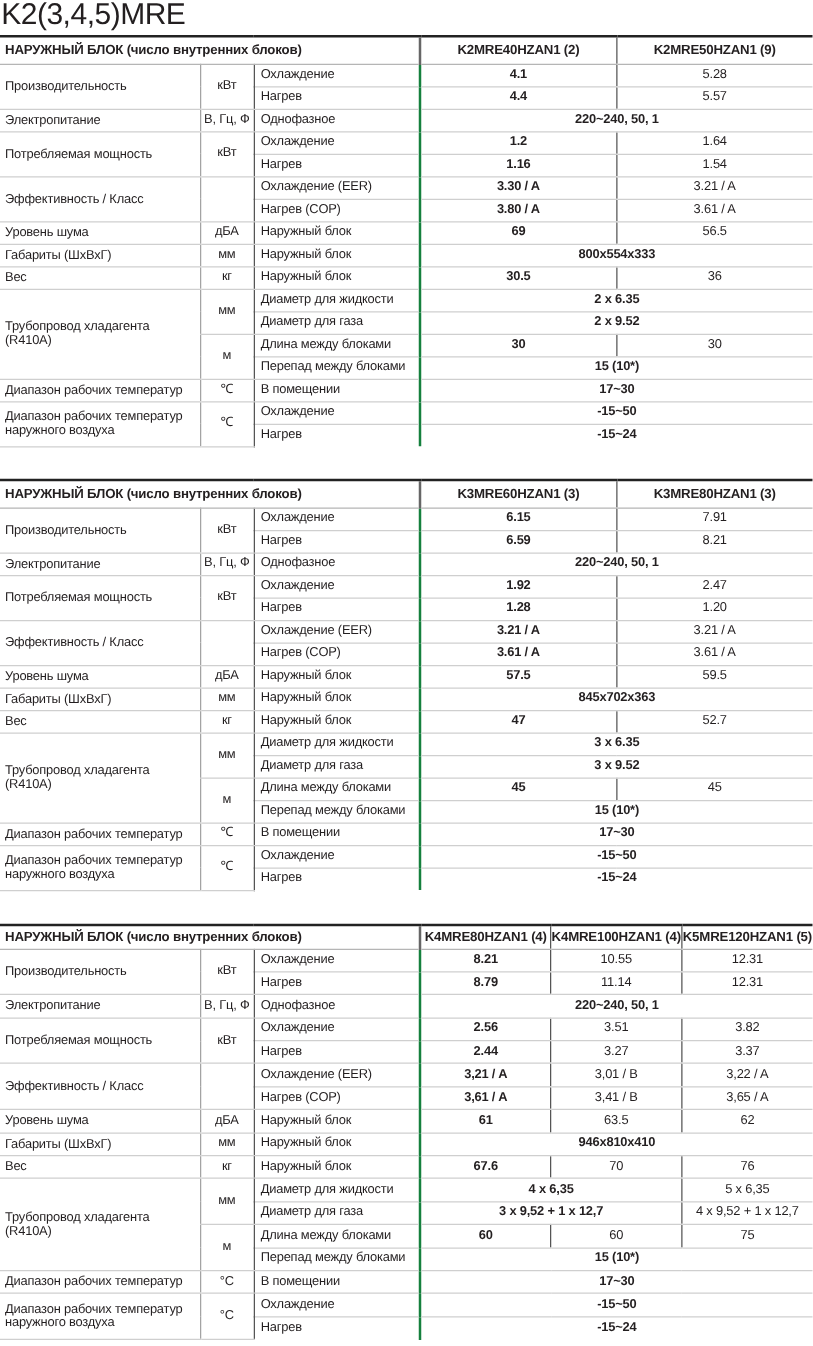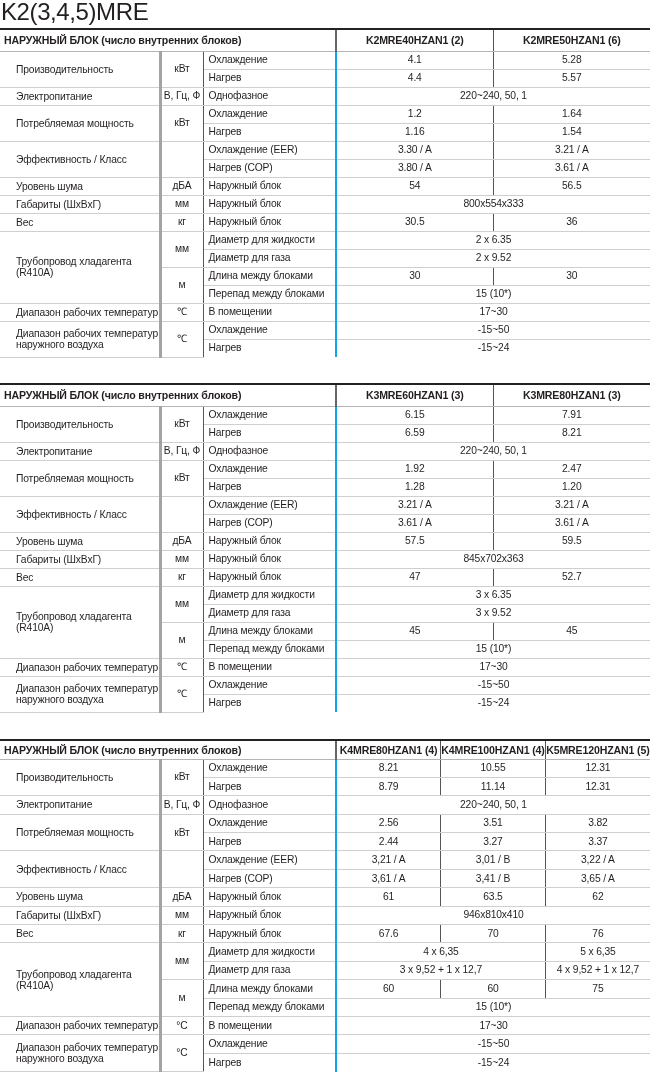--- a/index.html
+++ b/index.html
@@ -29,45 +29,45 @@
     font-weight: bold; font-size: 10.6px; margin-left: 30px;
   }
   .spec-table tr.hdr th.hlabel { text-align: left; padding-left: 4px; }
   .spec-table tr.hdr th.model { text-align: center; border-left: 1px solid #555; }
   .spec-table tr.hdr th.model.first { border-left: 2px solid #666; }
   #t0 tr.hdr, #t1 tr.hdr { height: 22px; }
   #t2 tr.hdr { height: 19px; }
   #t0 tr.body, #t1 tr.body { height: 18px; }
   #t2 tr.body { height: 18.4px; }
   .spec-table tr.body:last-child td { border-bottom: none; }
-  td.param { text-align: left; padding-left: 16px; white-space: pre-line; line-height: 11px; }
+  td.param { text-align: left; padding-left: 4px; white-space: pre-line; line-height: 11px; }
   td.param { border-bottom: 1px solid #cfcfcf; }
-  td.unit { text-align: center; border-left: 3px solid #a3a3a3; border-right: 1px solid #555; }
+  td.unit { text-align: center; border-left: 1px solid #a3a3a3; border-right: 1px solid #555; }
   td.sub { text-align: left; padding-left: 5px; }
   td.val { text-align: center; border-left: 1px solid #555; }
-  td.val.first { border-left: 2px solid #0ea5e9; }
+  td.val.first { border-left: 2px solid #15803d; font-weight: bold; }
 </style>
 </head>
 <body>
 
 <h1 class="page-title">K2(3,4,5)MRE</h1>
 
 <table class="spec-table" id="t0">
     <colgroup>
       <col style="width: 160px;">
       <col style="width: 43px;">
       <col style="width: 133px;">
       <col style="width: 157px;">
       <col style="width: 157px;">
     </colgroup>
     <tbody>
       <tr class="hdr">
         <th class="hlabel" colspan="3">НАРУЖНЫЙ БЛОК (число внутренних блоков)</th>
         <th class="model first">K2MRE40HZAN1 (2)</th>
-        <th class="model">K2MRE50HZAN1 (6)</th>
+        <th class="model">K2MRE50HZAN1 (9)</th>
       </tr>
       <tr class="body">
         <td class="param" rowspan="2">Производительность</td>
         <td class="unit" rowspan="2">кВт</td>
         <td class="sub">Охлаждение</td>
         <td class="val first">4.1</td>
         <td class="val">5.28</td>
       </tr>
       <tr class="body">
         <td class="sub">Нагрев</td>
@@ -101,21 +101,21 @@
       </tr>
       <tr class="body">
         <td class="sub">Нагрев (COP)</td>
         <td class="val first">3.80 / A</td>
         <td class="val">3.61 / A</td>
       </tr>
       <tr class="body">
         <td class="param" rowspan="1">Уровень шума</td>
         <td class="unit" rowspan="1">дБА</td>
         <td class="sub">Наружный блок</td>
-        <td class="val first">54</td>
+        <td class="val first">69</td>
         <td class="val">56.5</td>
       </tr>
       <tr class="body">
         <td class="param" rowspan="1">Габариты (ШхВхГ)</td>
         <td class="unit" rowspan="1">мм</td>
         <td class="sub">Наружный блок</td>
         <td class="val first" colspan="2">800x554x333</td>
       </tr>
       <tr class="body">
         <td class="param" rowspan="1">Вес</td>

